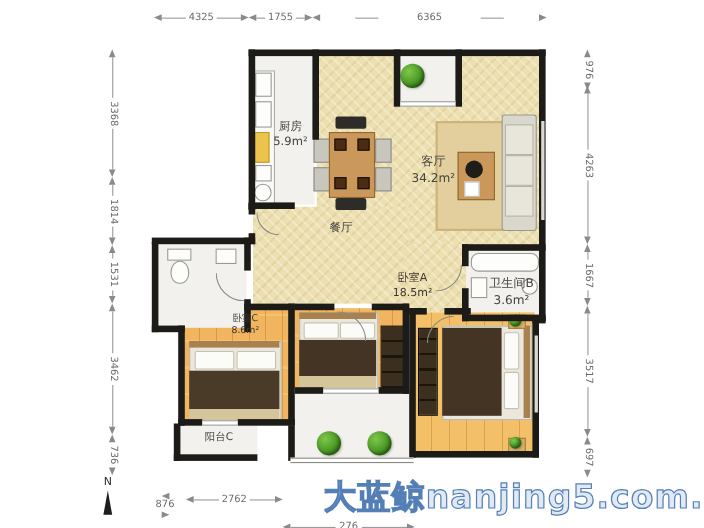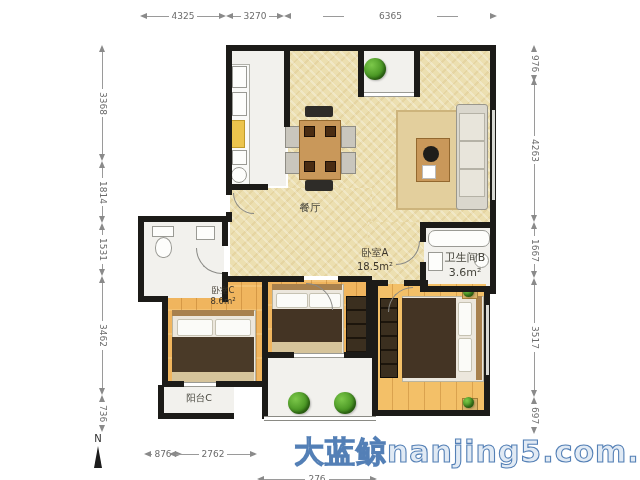--- a/index.html
+++ b/index.html
@@ -66,33 +66,33 @@
   <div class="dimh" style="left:140px;top:10px;width:86px;">
       <span class="al"></span>
       <span class="ln"></span>
       <span class="lbl">4325</span>
       <span class="ln"></span>
       <span class="ar"></span>
     </div>
   <div class="dimh" style="left:226px;top:10px;width:58px;">
       <span class="al"></span>
       <span class="ln"></span>
-      <span class="lbl">3270</span>
+      <span class="lbl">1755</span>
       <span class="ln"></span>
       <span class="ar"></span>
     </div>
   <div class="dimh" style="left:284px;top:10px;width:213px;gap:32px;">
       <span class="al"></span>
       <span class="ln"></span>
       <span class="lbl">6365</span>
       <span class="ln"></span>
       <span class="ar"></span>
     </div>
 
-  <div class="dimh" style="left:144px;top:448px;width:38px;">
+  <div class="dimh" style="left:131px;top:448px;width:38px;flex-direction:column;">
       <span class="al"></span>
       <span class="ln"></span>
       <span class="lbl">876</span>
       <span class="ln"></span>
       <span class="ar"></span>
     </div>
   <div class="dimh" style="left:169px;top:448px;width:88px;">
       <span class="al"></span>
       <span class="ln"></span>
       <span class="lbl">2762</span>
@@ -294,22 +294,30 @@
   <div class="rail" style="left:264px;top:416px;width:112px;"></div>
   <div class="win" style="left:492px;top:110px;width:3px;height:90px;"></div>
   <div class="win" style="left:486px;top:305px;width:3px;height:70px;"></div>
 
   <div class="arc" style="left:233px;top:193px;width:20px;height:20px;border-left:1px solid #8a8a86;border-bottom:1px solid #8a8a86;border-bottom-left-radius:100%;"></div>
   <div class="arc" style="left:196px;top:248px;width:25px;height:25px;border-left:1px solid #8a8a86;border-bottom:1px solid #8a8a86;border-bottom-left-radius:100%;"></div>
   <div class="arc" style="left:306px;top:283px;width:26px;height:26px;border-right:1px solid #8a8a86;border-top:1px solid #8a8a86;border-top-right-radius:100%;"></div>
   <div class="arc" style="left:396px;top:241px;width:23px;height:23px;border-right:1px solid #8a8a86;border-bottom:1px solid #8a8a86;border-bottom-right-radius:100%;"></div>
   <div class="arc" style="left:388px;top:287px;width:24px;height:24px;border-left:1px solid #8a8a86;border-top:1px solid #8a8a86;border-top-left-radius:100%;"></div>
 
+  <div class="rlabel" style="left:238px;top:108px;width:52px;font-size:10.5px;">
+      <span class="nm">厨房</span>
+      <span class="ar2">5.9m²</span>
+    </div>
   <div class="rlabel" style="left:286px;top:200px;width:48px;font-size:10.5px;">
       <span class="nm">餐厅</span>
+    </div>
+  <div class="rlabel" style="left:358px;top:140px;width:72px;font-size:11px;">
+      <span class="nm">客厅</span>
+      <span class="ar2">34.2m²</span>
     </div>
   <div class="rlabel" style="left:440px;top:251px;width:50px;font-size:11px;">
       <span class="nm">卫生间B</span>
       <span class="ar2">3.6m²</span>
     </div>
   <div class="rlabel" style="left:198px;top:285px;width:50px;font-size:8.5px;color:#3c362c;">
       <span class="nm">卧室C</span>
       <span class="ar2">8.6m²</span>
     </div>
   <div class="rlabel" style="left:350px;top:246px;width:50px;font-size:10px;color:#3c362c;">

